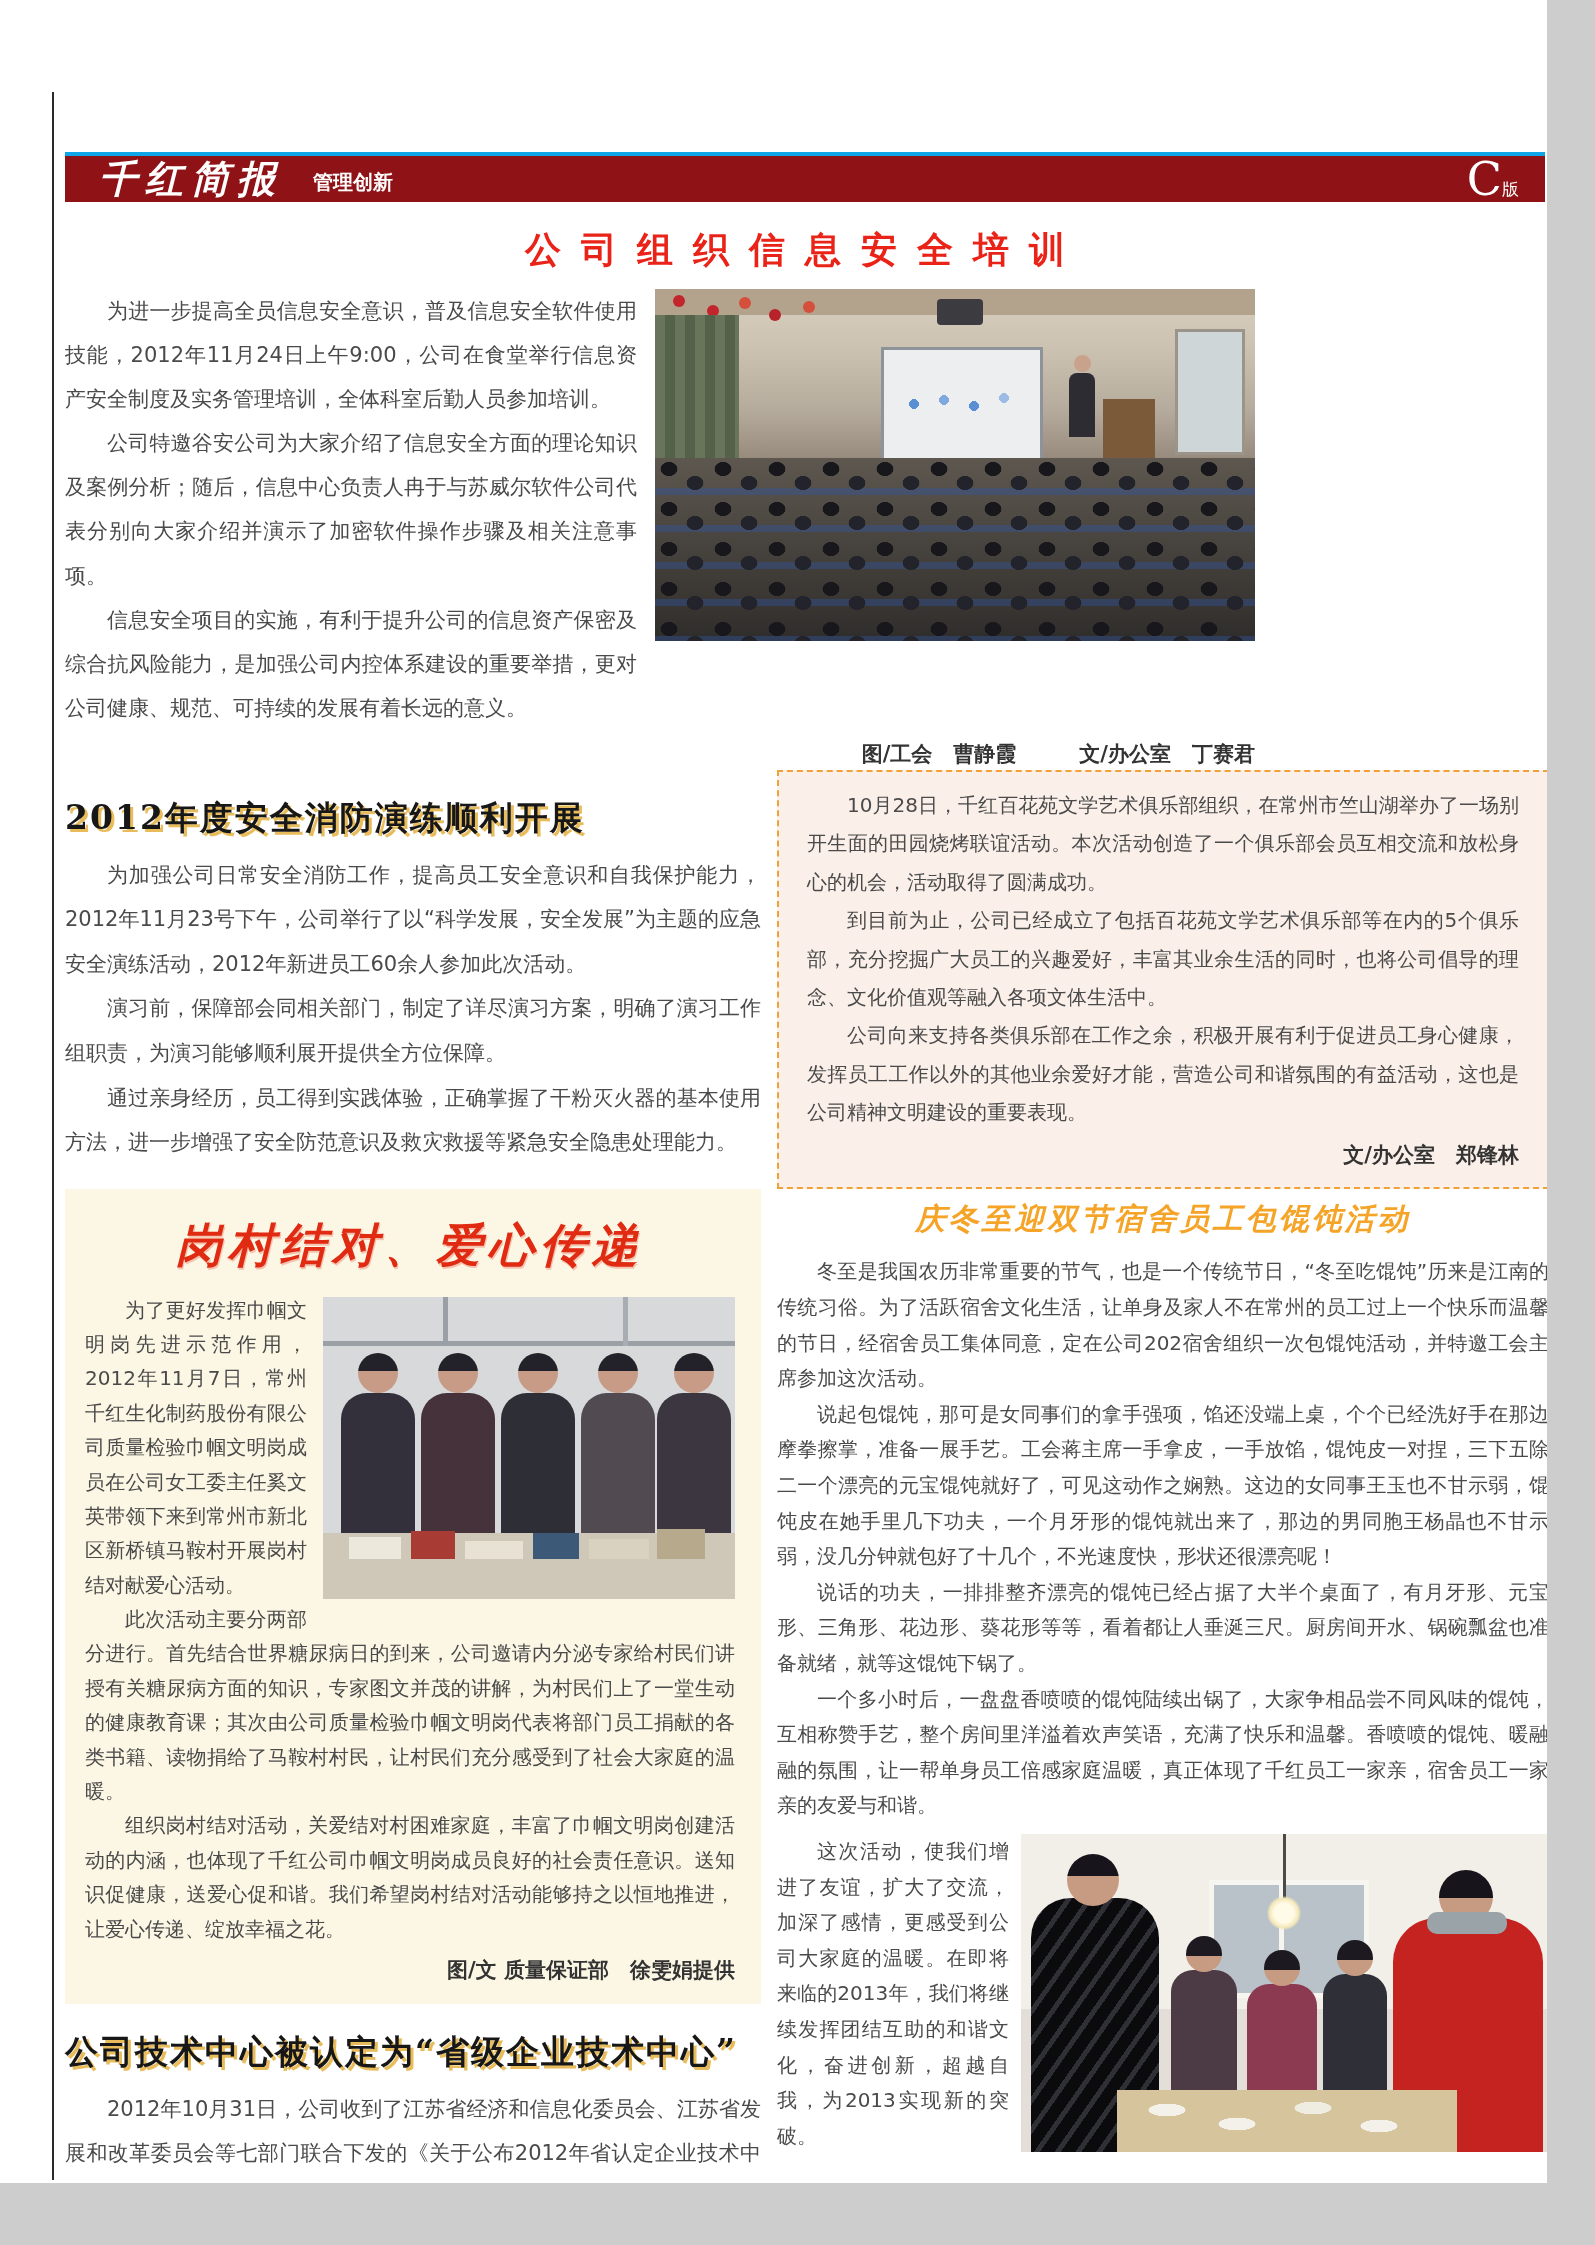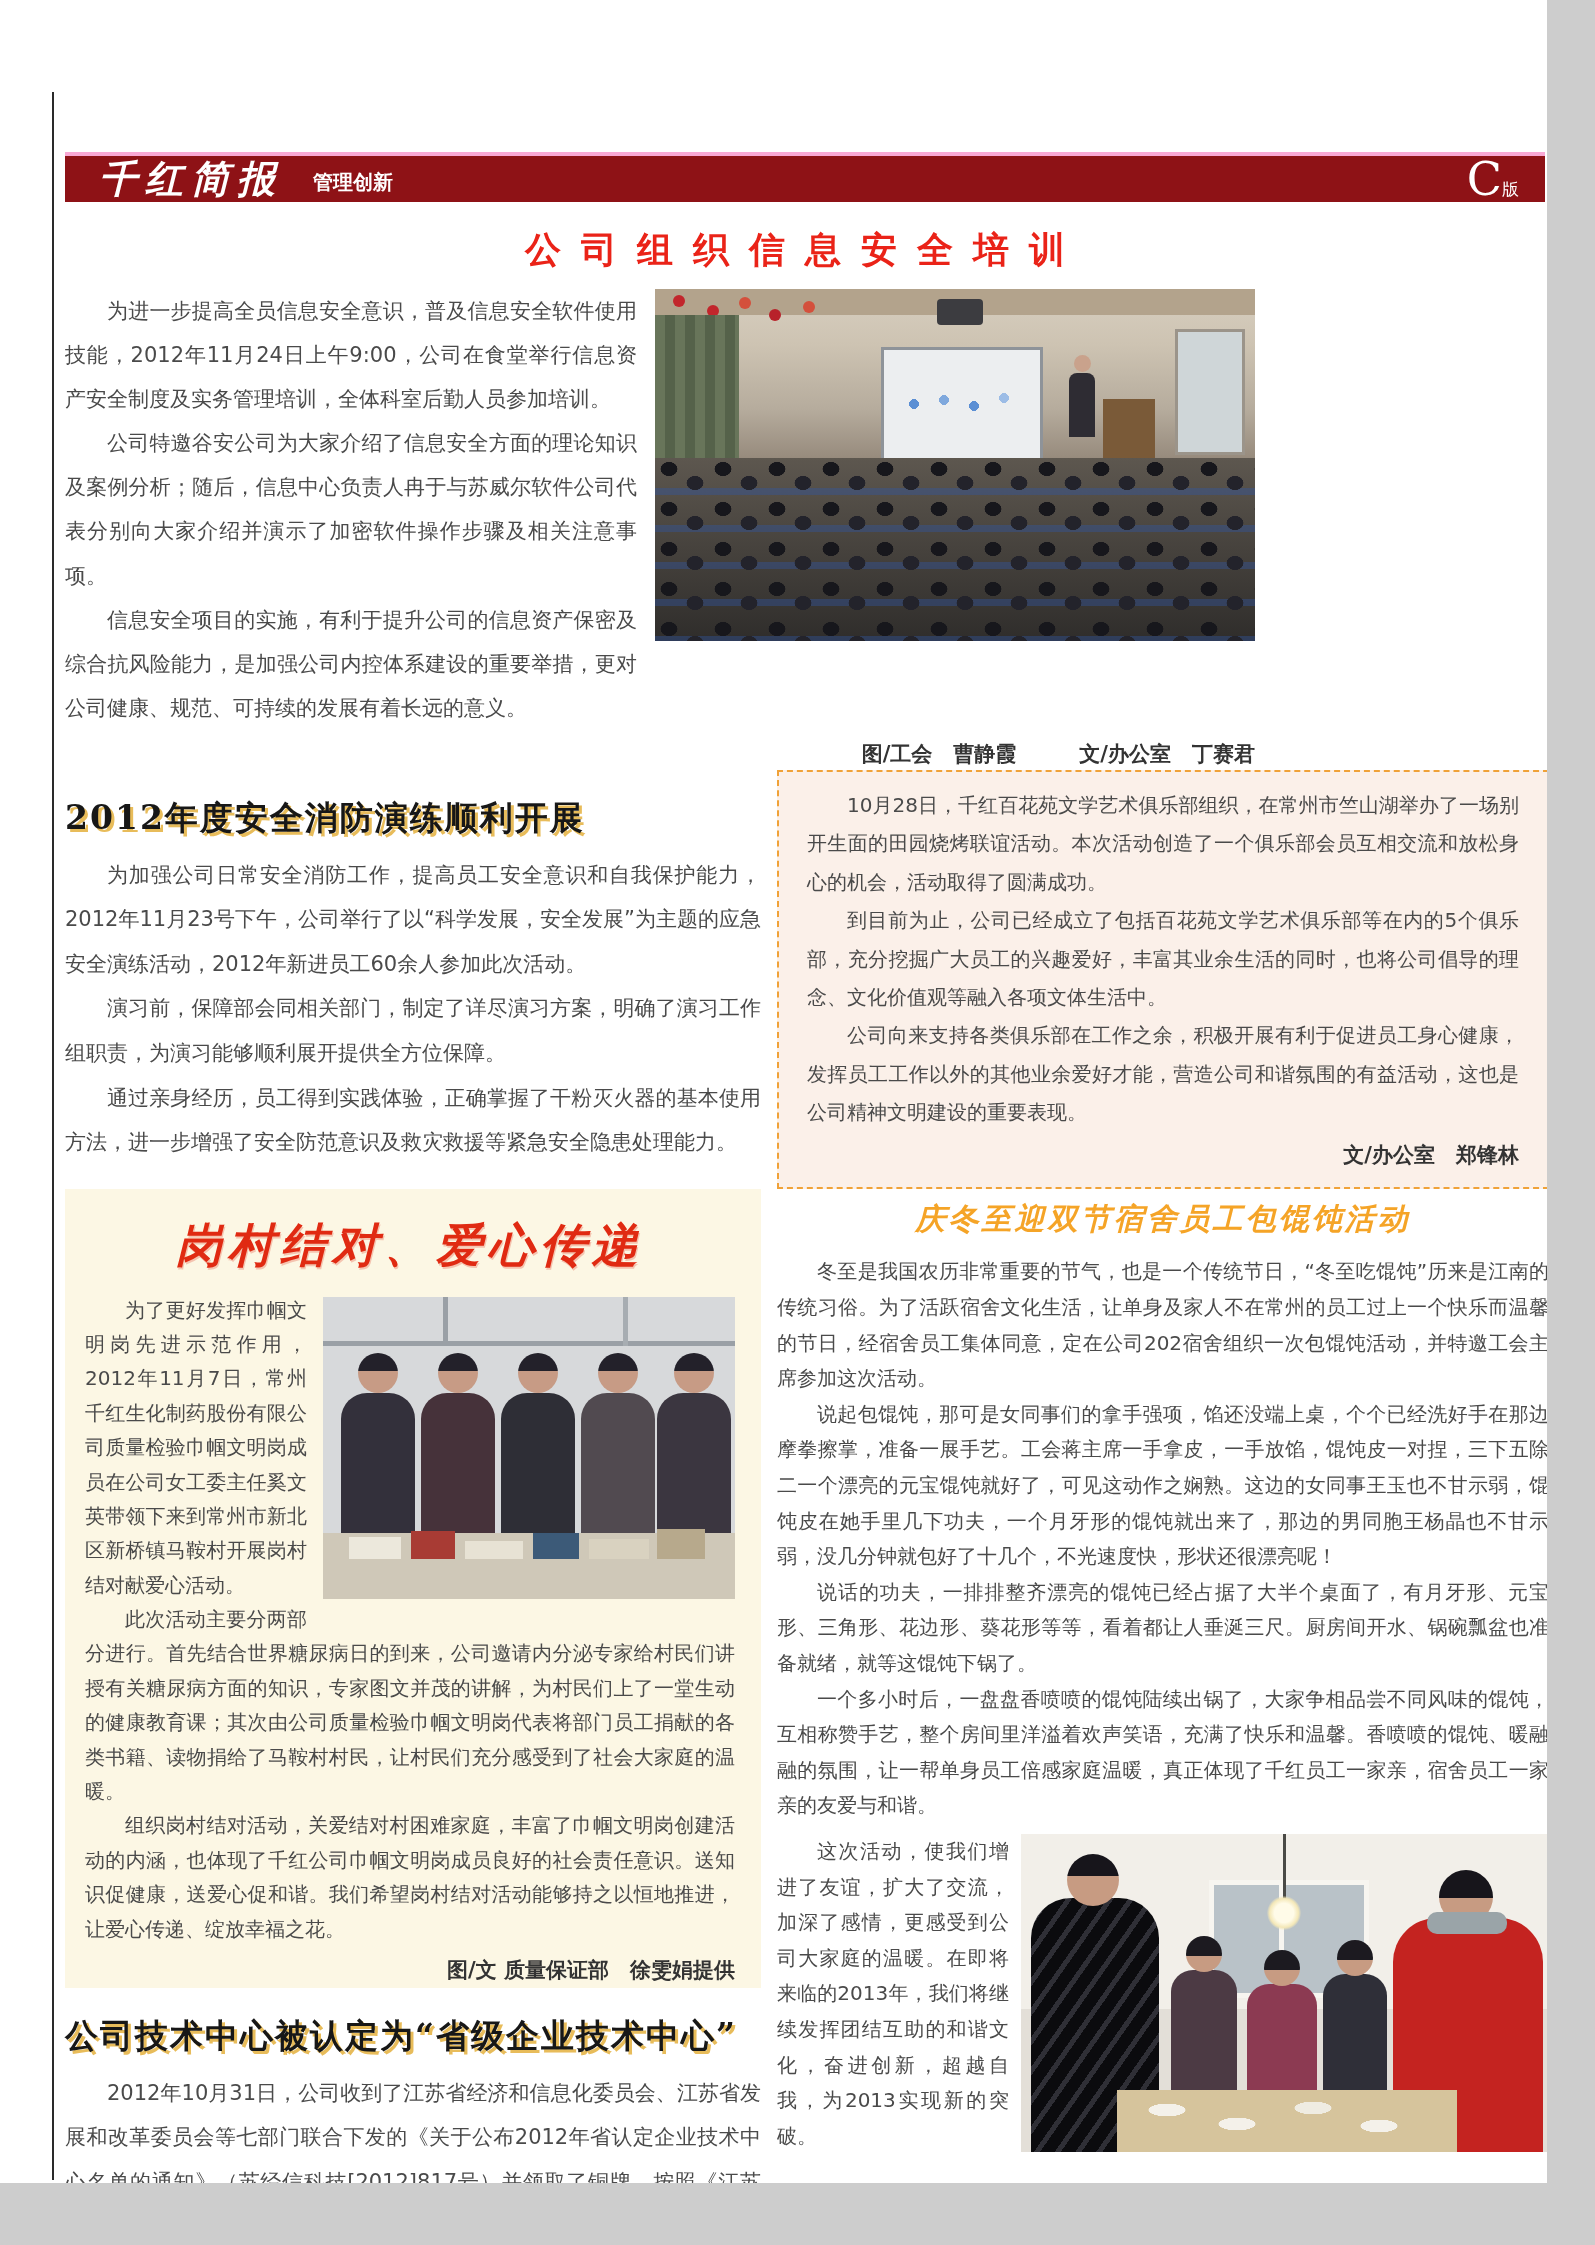--- a/index.html
+++ b/index.html
@@ -18,21 +18,21 @@
   }
   .left-rule{
     position:absolute;left:52px;top:92px;width:2px;height:2088px;
     background:#2a2a2a;
   }
   .content{position:relative;margin:0 0 0 65px;width:1480px;}
 
   
   .masthead-bar{
     margin-top:152px;height:46px;
-    background:#8e1216;border-top:4px solid #f9a8d4;
+    background:#8e1216;border-top:4px solid #0ea5e9;
     display:flex;align-items:center;
     color:#fff;
   }
   .masthead{
     margin-left:34px;
     font-family:"DejaVu Serif","Liberation Serif",serif;
     font-size:38px;font-weight:bold;font-style:italic;
     letter-spacing:8px;line-height:1;
   }
   .tagline{margin-left:30px;font-size:20px;font-weight:bold;margin-top:6px;}
@@ -104,21 +104,21 @@
       repeating-linear-gradient(180deg,transparent 0 30px,rgba(46,86,168,.38) 30px 37px),
       linear-gradient(#5d574f,#2f2d2b);
     background-size:54px 40px,54px 40px,100% 100%,100% 100%;}
 
   
   .cols{display:flex;align-items:flex-start;margin-top:2px;}
   .col-l{width:696px;flex:0 0 auto;}
   .col-r{flex:1;margin-left:16px;}
 
   
-  .panel-cream-left{margin-top:24px;background:#fcf7e4;padding:12px 26px 4px 20px;}
+  .panel-cream-left{margin-top:24px;background:#fcf7e4;padding:12px 26px 20px 20px;}
   .panel-cream-right{background:#fbf0e9;border:2px dashed #f0a238;padding:14px 28px 18px 28px;}
 
   
   .photo-group{float:right;width:412px;height:302px;margin:4px 0 10px 16px;background:#d7d9db;}
   .pg-window-h{position:absolute;left:0;top:44px;width:100%;height:5px;background:#9aa0a6;}
   .pg-window-v1{position:absolute;left:120px;top:0;width:5px;height:49px;background:#9aa0a6;}
   .pg-window-v2{position:absolute;left:300px;top:0;width:5px;height:49px;background:#a7adb2;}
   .fig{position:absolute;top:96px;width:74px;height:150px;border-radius:26px 26px 0 0;}
   .fig::before{content:"";position:absolute;left:17px;top:-40px;width:40px;height:40px;border-radius:50%;
     background:linear-gradient(#23212a 0 46%,#c79b85 46%);}

